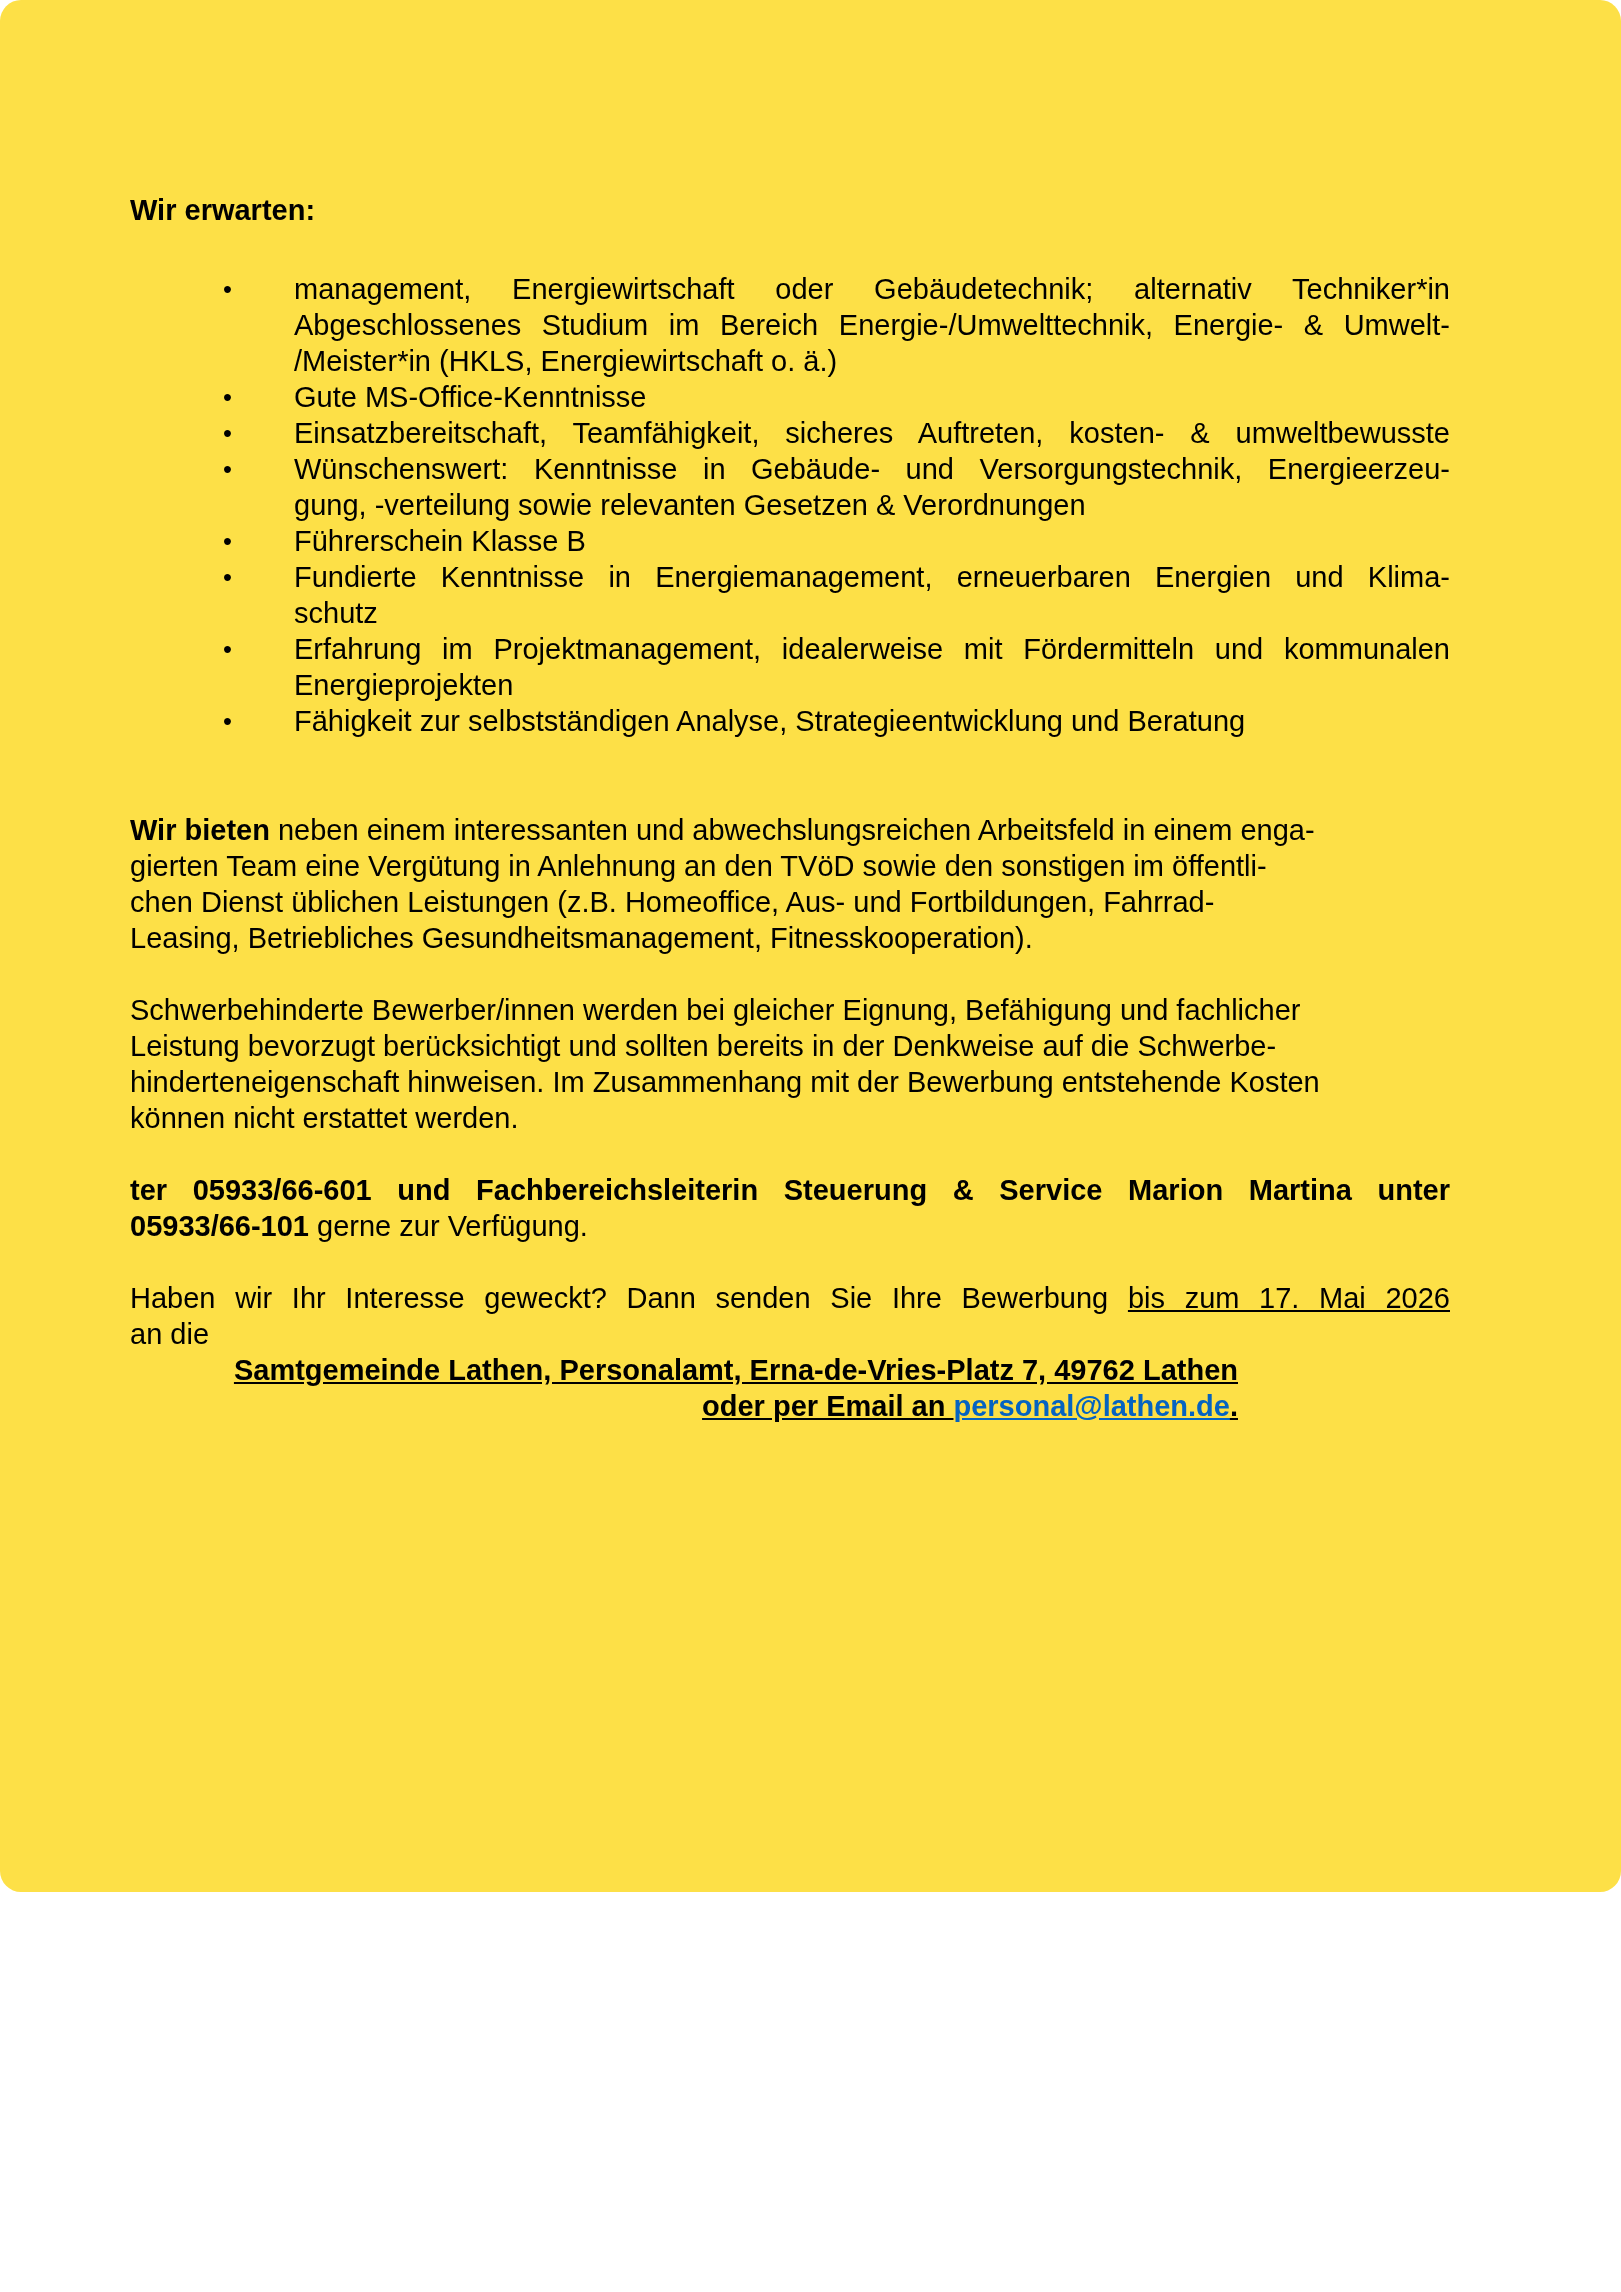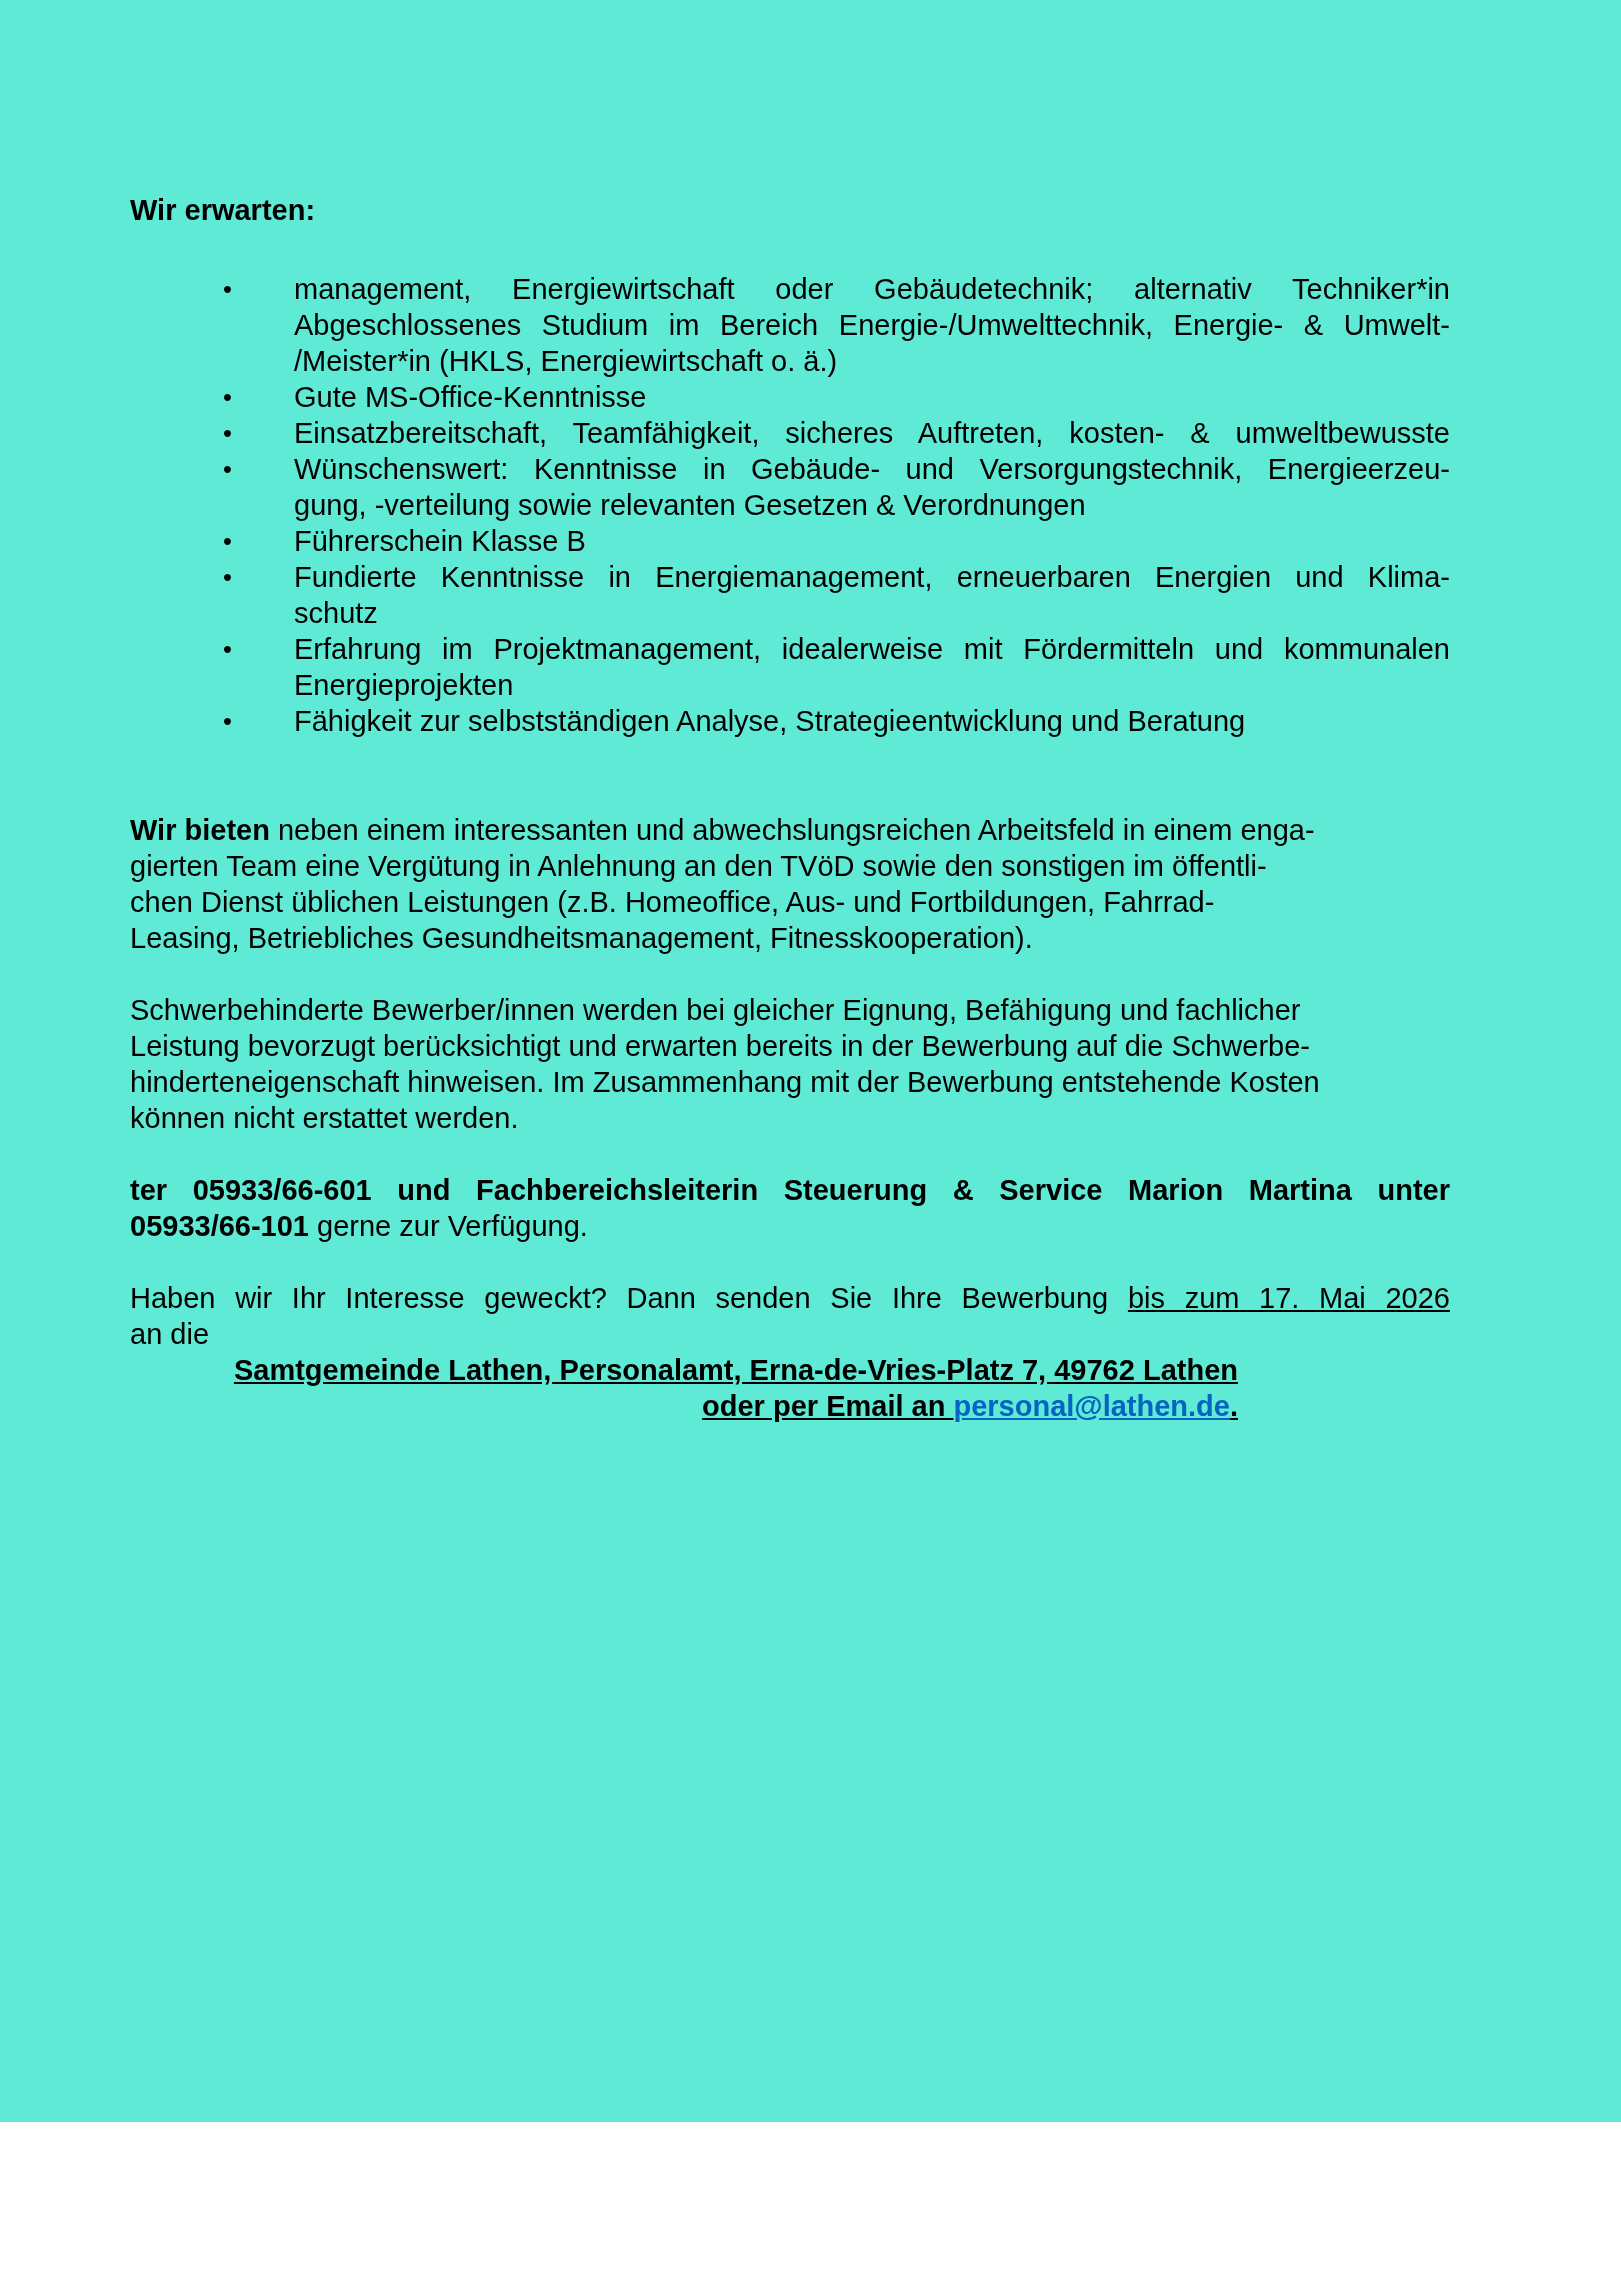--- a/index.html
+++ b/index.html
@@ -1,25 +1,26 @@
 <!DOCTYPE html>
 <html style="--link-color: #0563C1;"><head>
 <meta charset="utf-8">
 <style>
   html, body { margin: 0; padding: 0; background: #ffffff; }
   .page {
     position: relative;
     width: 1621px;
-    height: 2122px;
-    background: #5eead4;
+    height: 1892px;
+    background: #fde047;
     font-family: "Liberation Sans", sans-serif;
     font-size: 29px;
     line-height: 36px;
     color: #000000;
     overflow: hidden;
+    border-radius: 21px;
   }
   .content {
     position: absolute;
     left: 130px;
     top: 192px;
     width: 1320px;
   }
   .heading {
     font-weight: bold;
     margin: 0 0 43px 0;
@@ -93,21 +94,21 @@
       </div>
     <div id="paragraphs">
         <div class="p-block first">
           <div class="line nl"><span style="font-weight: bold;">Wir bieten</span><span> neben einem interessanten und abwechslungsreichen Arbeitsfeld in einem enga-</span></div>
           <div class="line nl"><span>gierten Team eine Vergütung in Anlehnung an den TVöD sowie den sonstigen im öffentli-</span></div>
           <div class="line nl"><span>chen Dienst üblichen Leistungen (z.B. Homeoffice, Aus- und Fortbildungen, Fahrrad-</span></div>
           <div class="line nl"><span>Leasing, Betriebliches Gesundheitsmanagement, Fitnesskooperation).</span></div>
         </div>
         <div class="p-block">
           <div class="line nl"><span>Schwerbehinderte Bewerber/innen werden bei gleicher Eignung, Befähigung und fachlicher</span></div>
-          <div class="line nl"><span>Leistung bevorzugt berücksichtigt und erwarten bereits in der Bewerbung auf die Schwerbe-</span></div>
+          <div class="line nl"><span>Leistung bevorzugt berücksichtigt und sollten bereits in der Denkweise auf die Schwerbe-</span></div>
           <div class="line nl"><span>hinderteneigenschaft hinweisen. Im Zusammenhang mit der Bewerbung entstehende Kosten</span></div>
           <div class="line nl"><span>können nicht erstattet werden.</span></div>
         </div>
         <div class="p-block">
           <div class="line jl"><span style="font-weight: bold;">ter 05933/66-601 und Fachbereichsleiterin Steuerung &amp; Service Marion Martina unter</span></div>
           <div class="line nl"><span style="font-weight: bold;">05933/66-101</span><span> gerne zur Verfügung.</span></div>
         </div>
         <div class="p-block">
           <div class="line jl"><span>Haben wir Ihr Interesse geweckt? Dann senden Sie Ihre Bewerbung </span><span class="u">bis zum 17. Mai 2026</span></div>
           <div class="line nl"><span>an die</span></div>

